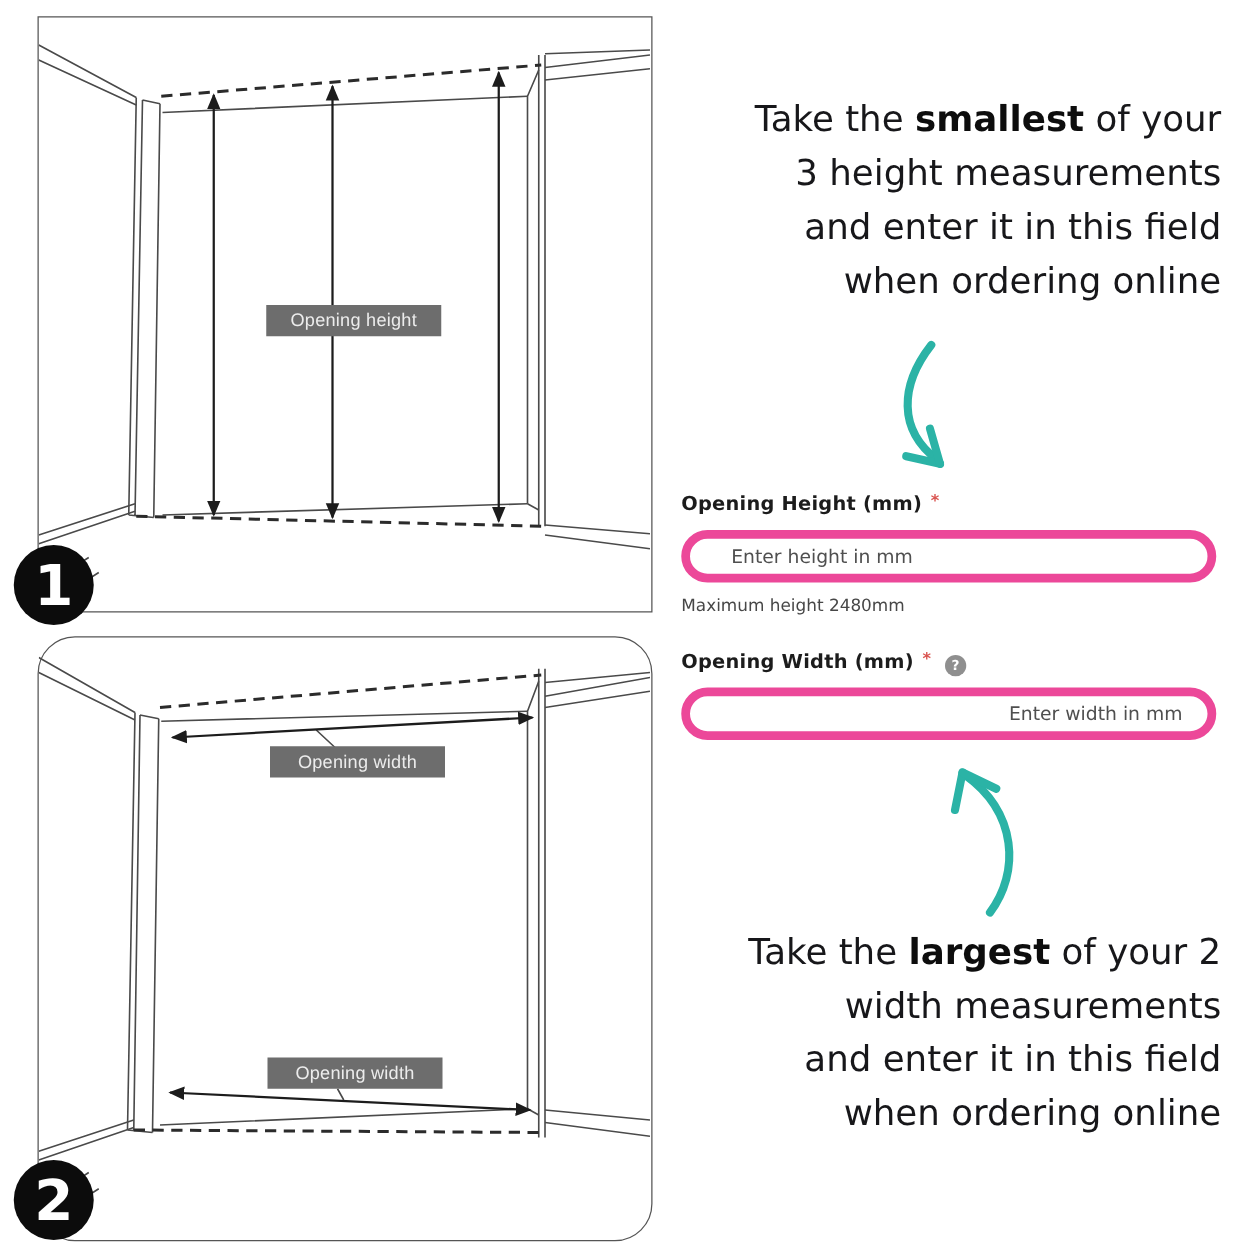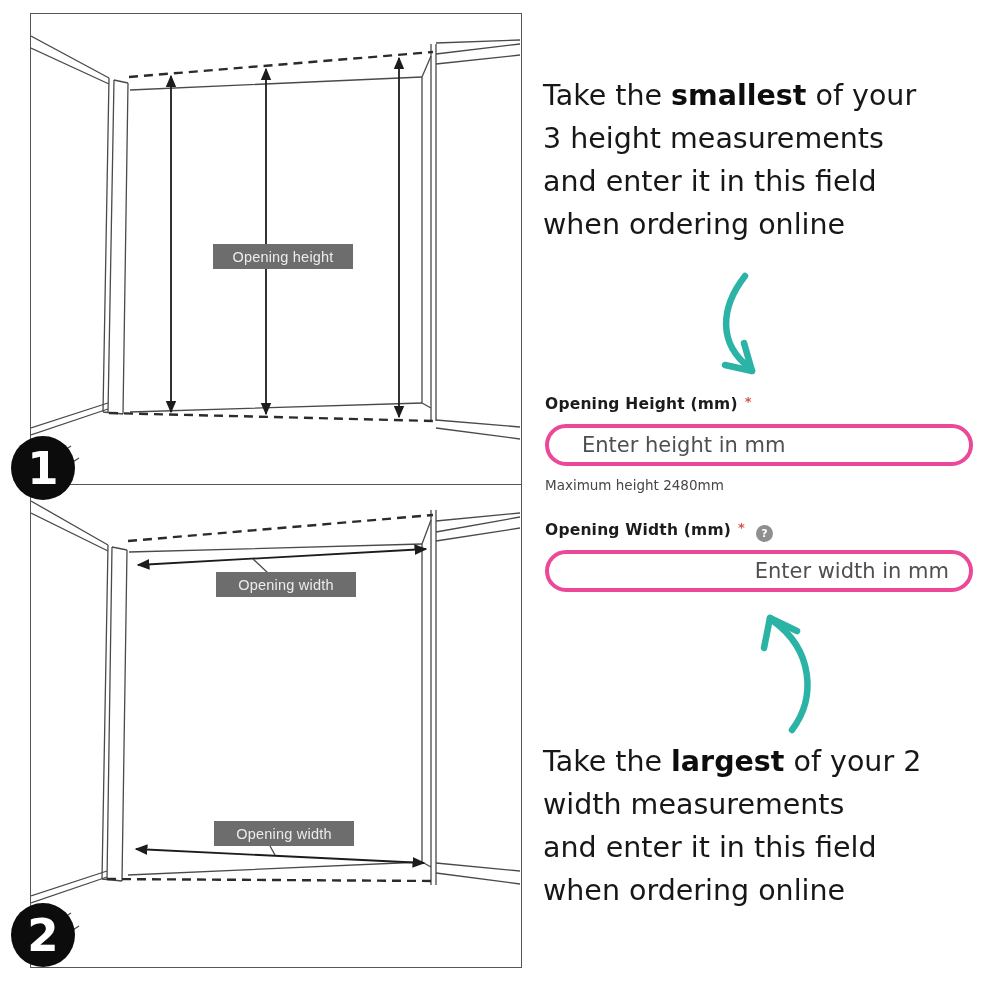--- a/index.html
+++ b/index.html
@@ -3,48 +3,48 @@
 <meta charset="utf-8">
 <style>
   html,body{margin:0;padding:0;background:#ffffff;}
   body{width:1000px;height:1000px;position:relative;overflow:hidden;
        font-family:"DejaVu Sans","Liberation Sans",sans-serif;color:#17171a;}
 
   
   .diagram-box{position:absolute;left:30px;width:492px;background:#fff;
                border:1.4px solid #555;box-sizing:border-box;}
   #diagram1{top:13px;height:477px;}
-  #diagram2{top:484px;height:484px;}
+  #diagram2{top:509px;height:484px;border-radius:30px;}
   .diagram-art{position:absolute;left:0;top:0;}
   .measure-label{position:absolute;background:#6d6d6d;color:#ececec;
                  font-family:"Liberation Sans",sans-serif;font-size:14.5px;
                  display:flex;align-items:center;justify-content:center;
                  width:140px;height:25px;letter-spacing:.2px;}
   .caption{position:absolute;left:45px;font-family:"Liberation Serif","DejaVu Serif",serif;
            font-style:italic;font-weight:600;font-size:16px;color:#44444c;white-space:nowrap;}
   .step-circle{position:absolute;left:-20px;width:64px;height:64px;border-radius:50%;
                background:#0c0c0c;color:#ffffff;display:flex;align-items:center;justify-content:center;
                font-family:"DejaVu Sans",sans-serif;font-size:45px;font-weight:700;z-index:5;}
 
   
-  .instruction{position:absolute;left:543px;width:434px;text-align:left;
+  .instruction{position:absolute;left:543px;width:434px;text-align:right;
                font-size:28.5px;line-height:43px;color:#17171a;font-weight:500;}
   .instruction b{font-weight:700;color:#0d0d0d;}
   #instruction-top{top:74px;}
   #instruction-bottom{top:740px;}
 
   .field-label{position:absolute;left:545px;font-size:15.5px;font-weight:700;color:#1c1c1c;
                letter-spacing:.2px;}
   .req{color:#d9534f;font-size:13px;margin-left:7px;vertical-align:3px;}
   .help-badge{display:inline-flex;align-items:center;justify-content:center;
               width:17px;height:17px;border-radius:50%;background:#8f8f8f;color:#fff;
               font-size:11px;font-weight:700;margin-left:11px;vertical-align:-2px;cursor:pointer;}
   .pill-input{position:absolute;left:545px;width:428px;height:42px;box-sizing:border-box;
-              border:4px solid #ec4899;border-radius:22px;padding:0 20px 0 33px;
-              font-family:"DejaVu Sans","Liberation Sans",sans-serif;font-size:21px;color:#333;
+              border:7px solid #ec4899;border-radius:22px;padding:0 20px 0 33px;
+              font-family:"DejaVu Sans","Liberation Sans",sans-serif;font-size:15px;color:#333;
               outline:none;background:#fff;}
   .pill-input::placeholder{color:#4f4f4f;opacity:1;}
   .helper-text{position:absolute;left:545px;font-size:13.5px;color:#474747;}
 
   .teal-arrow{position:absolute;}
 </style>
 </head>
 <body>
 
 <div class="diagram-box" id="diagram1">

